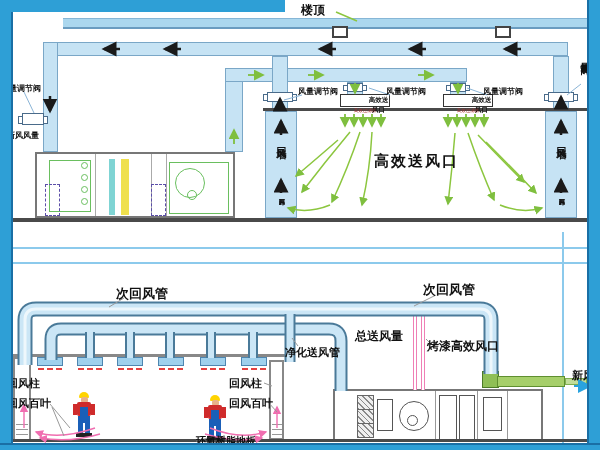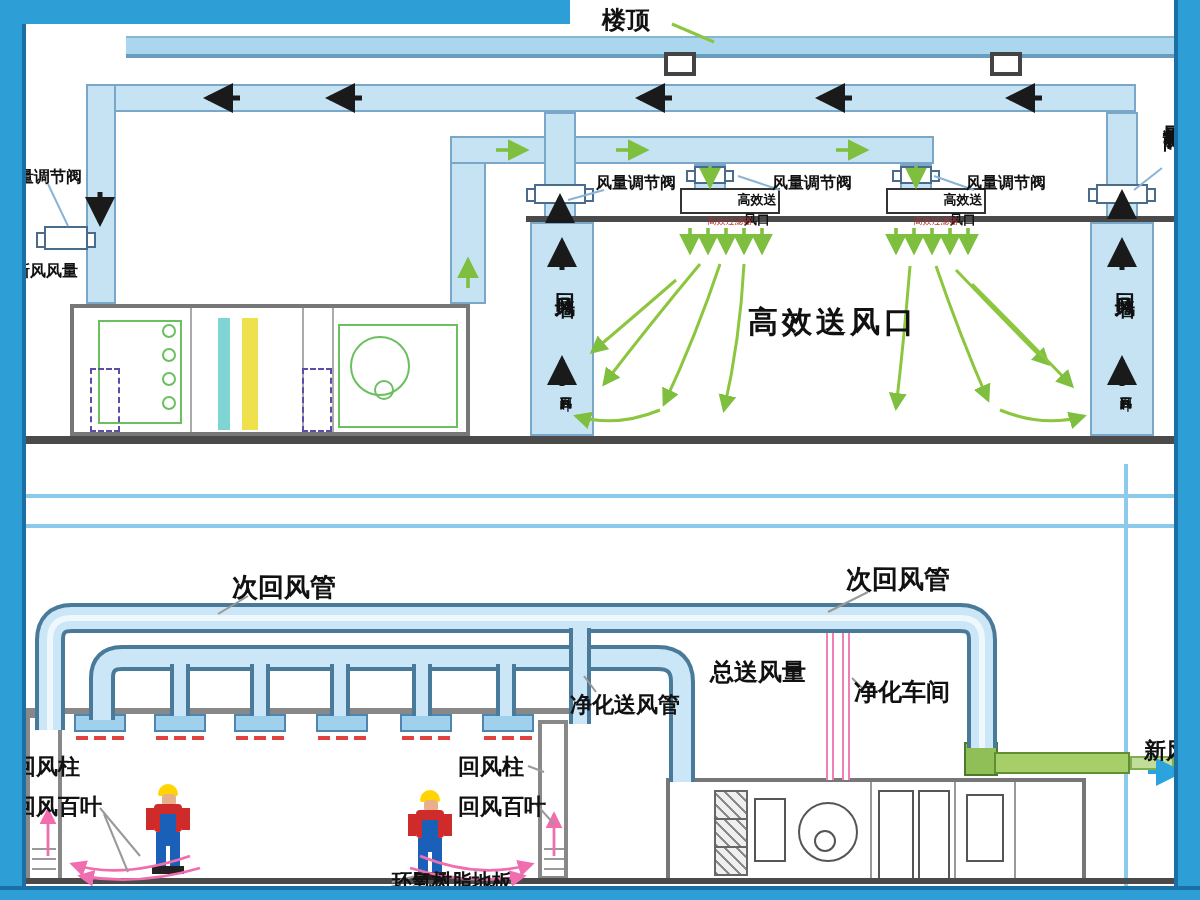--- a/index.html
+++ b/index.html
@@ -291,21 +291,21 @@
   <div class="lbl vlbl" style="left:578px;top:55px;font-size:9px;height:64px;">风量调节阀</div>
   <div class="lbl" style="left:374px;top:152px;font-size:15px;letter-spacing:2px;">高效送风口</div>
   <div class="lbl vlbl" style="left:274px;top:139px;font-size:10px;height:40px;">回风墙</div>
   <div class="lbl vlbl" style="left:554px;top:139px;font-size:10px;height:40px;">回风墙</div>
   <div class="lbl vlbl" style="left:277px;top:194px;font-size:6px;height:26px;letter-spacing:0;">回风百叶</div>
   <div class="lbl vlbl" style="left:557px;top:194px;font-size:6px;height:26px;letter-spacing:0;">回风百叶</div>
 
   <div class="lbl" style="left:116px;top:285px;font-size:13px;">次回风管</div>
   <div class="lbl" style="left:423px;top:281px;font-size:13px;">次回风管</div>
   <div class="lbl" style="left:355px;top:328px;font-size:12px;">总送风量</div>
-  <div class="lbl" style="left:427px;top:338px;font-size:12px;">净化车间</div>
+  <div class="lbl" style="left:427px;top:338px;font-size:12px;">烤漆高效风口</div>
   <div class="lbl" style="left:285px;top:345px;font-size:11px;">净化送风管</div>
   <div class="lbl" style="left:572px;top:368px;font-size:11px;">新风</div>
   <div class="lbl" style="left:7px;top:376px;font-size:11px;">回风柱</div>
   <div class="lbl" style="left:229px;top:376px;font-size:11px;">回风柱</div>
   <div class="lbl" style="left:7px;top:396px;font-size:11px;">回风百叶</div>
   <div class="lbl" style="left:229px;top:396px;font-size:11px;">回风百叶</div>
   <div class="lbl" style="left:196px;top:434px;font-size:10px;">环氧树脂地板</div>
 
   <div class="frame" style="left:0;top:0;width:13px;height:450px;border-right:2px solid #1a6fa5;box-sizing:border-box;"></div>
   <div class="frame" style="left:587px;top:0;width:13px;height:450px;border-left:2px solid #1a6fa5;box-sizing:border-box;"></div>

